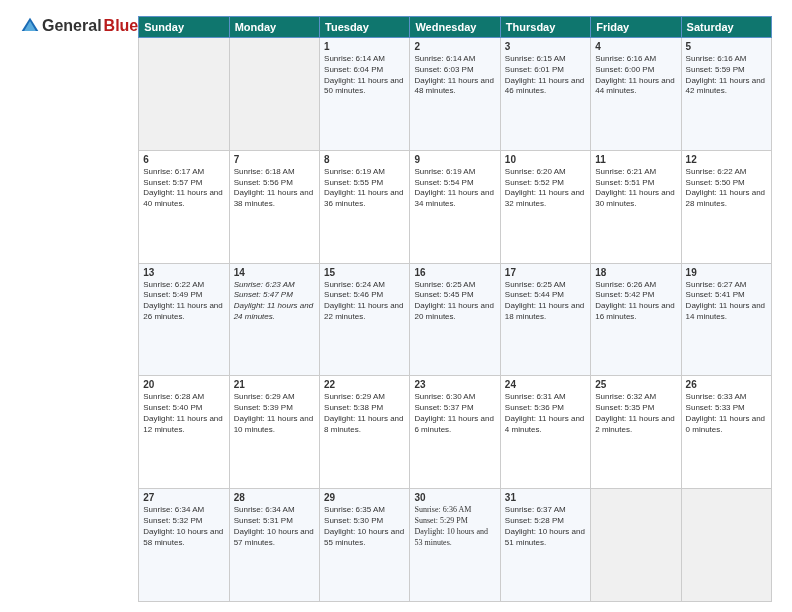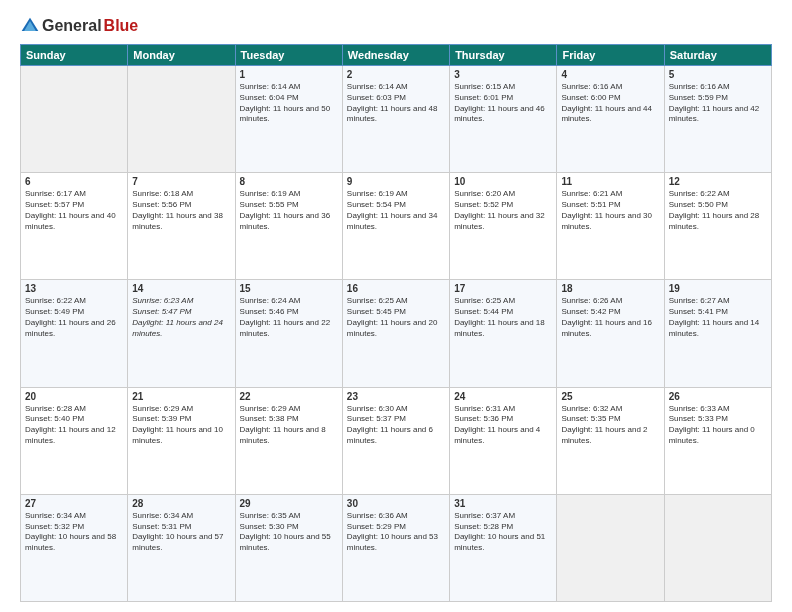--- a/index.html
+++ b/index.html
@@ -8,21 +8,21 @@
       background: #fff;
       width: 792px;
       height: 612px;
       overflow: hidden;
     }
     .page {
       width: 792px;
       height: 612px;
       padding: 16px 20px 10px 20px;
       display: flex;
-      flex-direction: column;
+      flex-direction: row;
     }
     .header {
       display: flex;
       justify-content: space-between;
       align-items: flex-start;
       margin-bottom: 8px;
     }
     .logo-area {
       display: flex;
       flex-direction: column;
@@ -318,21 +318,21 @@
 Daylight: 10 hours and 57 minutes.</div>
           </td>
           <td>
             <span class="day-num">29</span>
             <div class="day-detail" style="white-space: pre-line;">Sunrise: 6:35 AM
 Sunset: 5:30 PM
 Daylight: 10 hours and 55 minutes.</div>
           </td>
           <td>
             <span class="day-num">30</span>
-            <div class="day-detail" style="white-space: pre-line;">Sunrise: 6:36 AM
+            <div class="day-detail" style="white-space: pre-line; font-family: Liberation Serif, serif;">Sunrise: 6:36 AM
 Sunset: 5:29 PM
 Daylight: 10 hours and 53 minutes.</div>
           </td>
           <td>
             <span class="day-num">31</span>
             <div class="day-detail" style="white-space: pre-line;">Sunrise: 6:37 AM
 Sunset: 5:28 PM
 Daylight: 10 hours and 51 minutes.</div>
           </td>
           <td class="empty-cell"></td>

